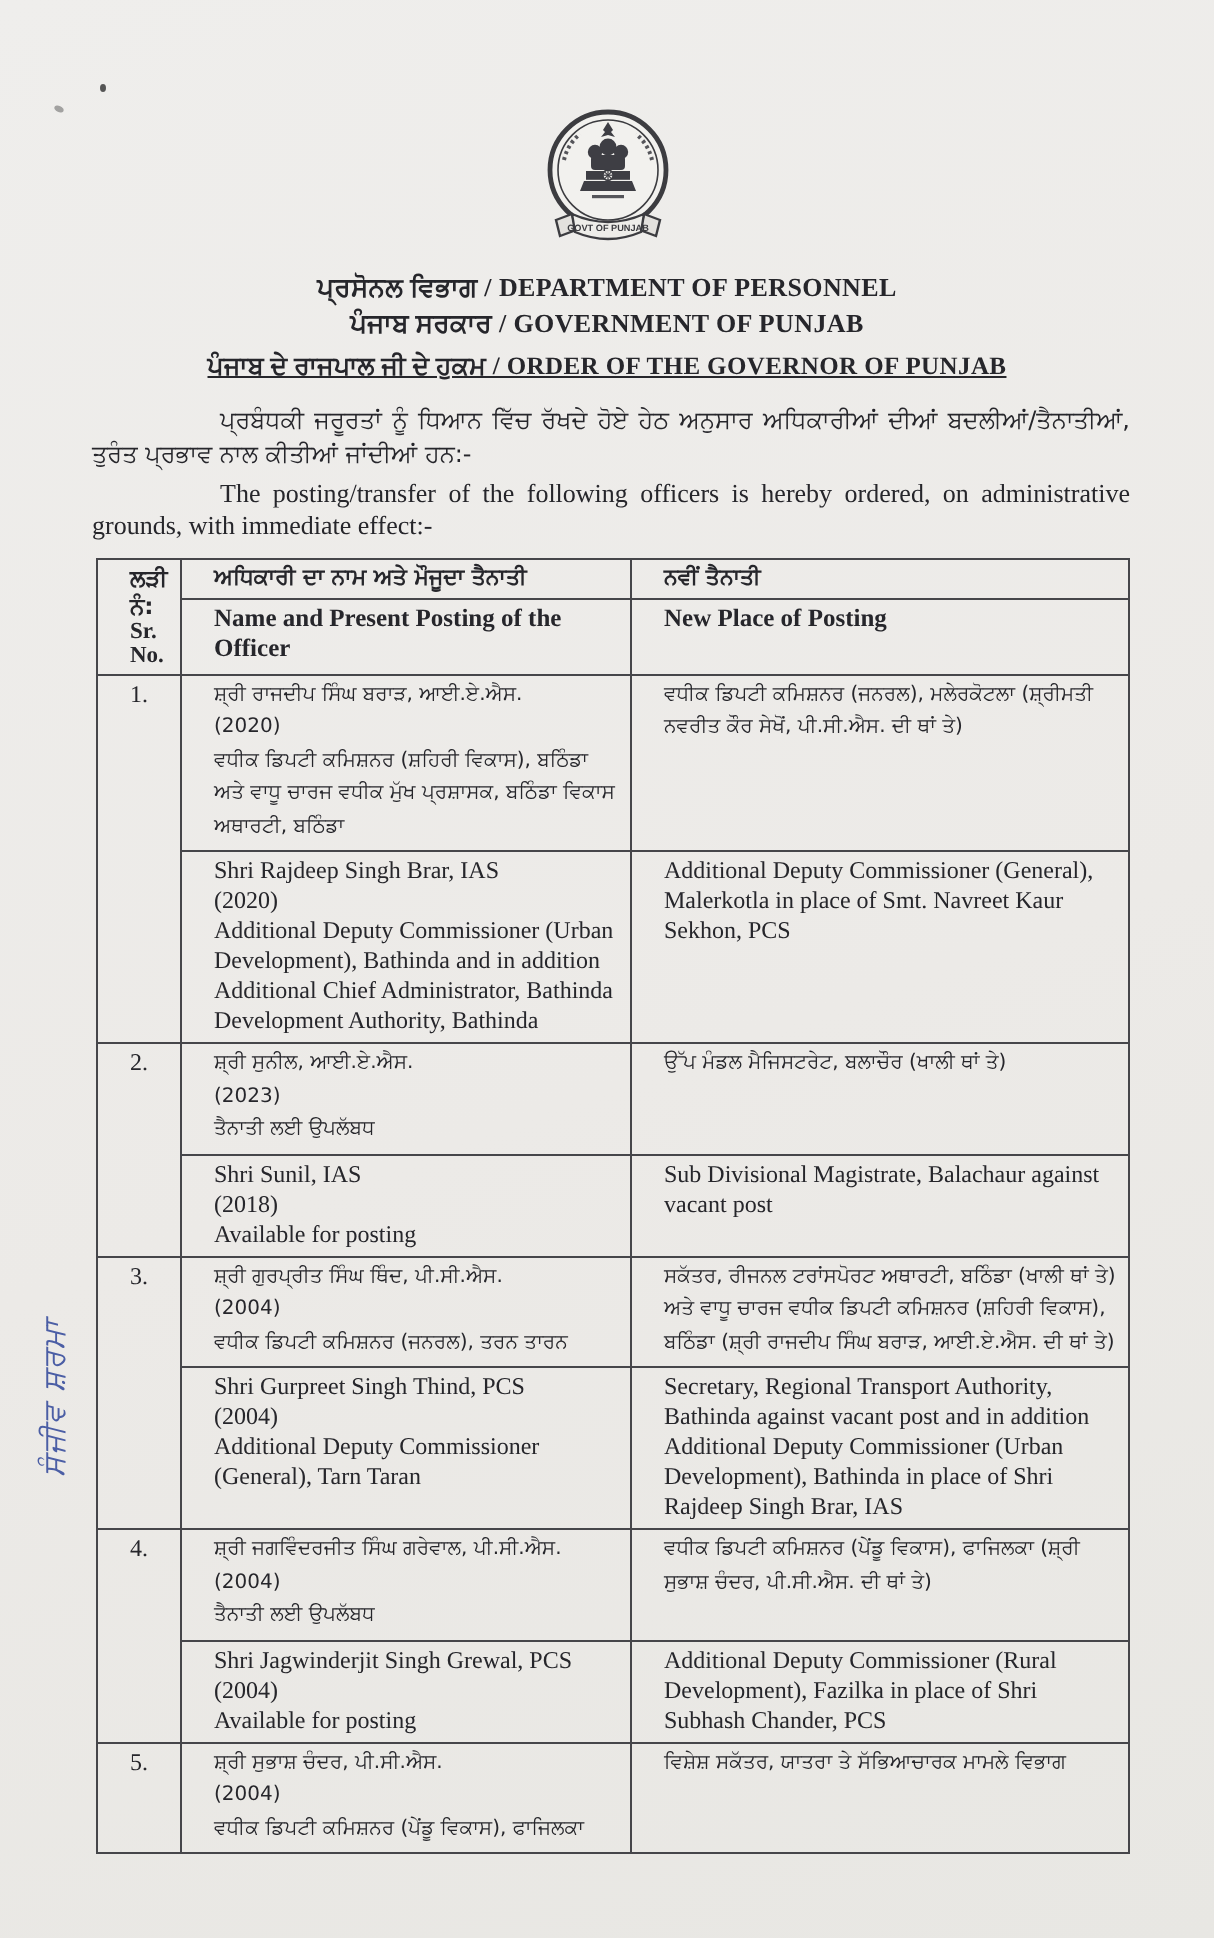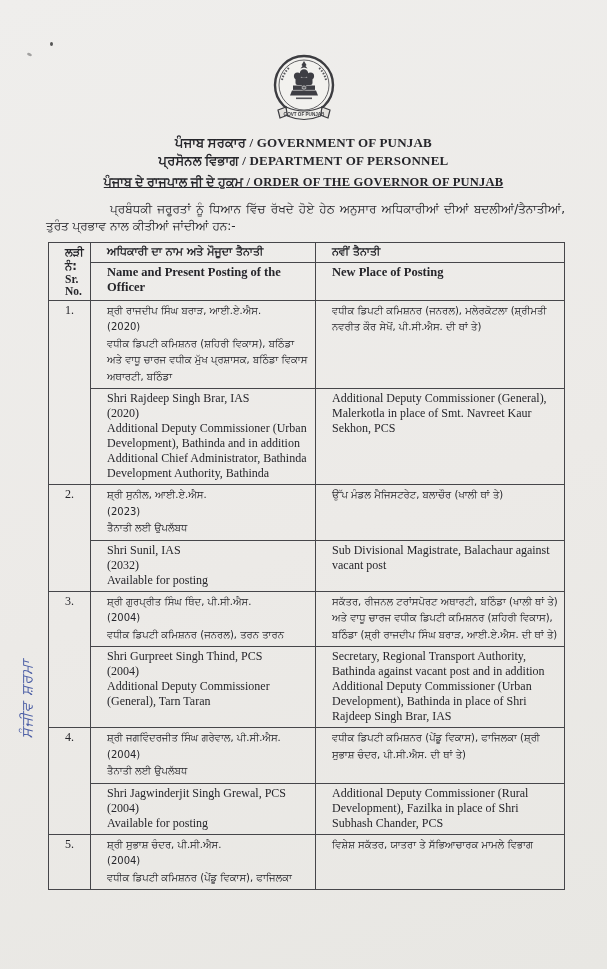--- a/index.html
+++ b/index.html
@@ -113,26 +113,27 @@
       <g>
         <path d="M12,58 l8,-3 l2,8 l-8,3 z" fill="#e3e1dd" stroke="#3c3c40" stroke-width="1.2"></path>
         <path d="M64,58 l-8,-3 l-2,8 l8,3 z" fill="#e3e1dd" stroke="#3c3c40" stroke-width="1.2"></path>
         <path d="M20,55 q18,8 36,0 l-1.5,9 q-16.5,7 -33,0 z" fill="#eeede9" stroke="#3c3c40" stroke-width="1.2"></path>
         <text x="38" y="63.5" text-anchor="middle" font-family="Liberation Sans, sans-serif" font-size="4.6" font-weight="bold" fill="#3c3c40">GOVT OF PUNJAB</text>
       </g>
     </svg>
   </div>
 
   <div class="hdr">
+    <div class="hdr-line">ਪ੍ਰਸੋਨਲ ਵਿਭਾਗ / DEPARTMENT OF PERSONNEL</div>
     <div class="hdr-line">ਪੰਜਾਬ ਸਰਕਾਰ / GOVERNMENT OF PUNJAB</div>
-    <div class="hdr-line">ਪ੍ਰਸੋਨਲ ਵਿਭਾਗ / DEPARTMENT OF PERSONNEL</div>
     <div class="hdr-line order-line">ਪੰਜਾਬ ਦੇ ਰਾਜਪਾਲ ਜੀ ਦੇ ਹੁਕਮ / ORDER OF THE GOVERNOR OF PUNJAB</div>
   </div>
 
   <p class="intro pa">ਪ੍ਰਬੰਧਕੀ ਜਰੂਰਤਾਂ ਨੂੰ ਧਿਆਨ ਵਿੱਚ ਰੱਖਦੇ ਹੋਏ ਹੇਠ ਅਨੁਸਾਰ ਅਧਿਕਾਰੀਆਂ ਦੀਆਂ ਬਦਲੀਆਂ/ਤੈਨਾਤੀਆਂ, ਤੁਰੰਤ ਪ੍ਰਭਾਵ ਨਾਲ ਕੀਤੀਆਂ ਜਾਂਦੀਆਂ ਹਨ:-</p>
+  <p class="intro en">The posting/transfer of the following officers is hereby ordered, on administrative grounds, with immediate effect:-</p>
 
   <table class="order-table">
     <colgroup>
         <col class="c-sr">
         <col class="c-name">
         <col class="c-new">
       </colgroup>
     <tbody>
 
       <tr>
@@ -164,21 +165,21 @@
 
       <tr>
         <td rowspan="2" class="sr-cell">2.</td>
         <td class="pa-cell">ਸ਼੍ਰੀ ਸੁਨੀਲ, ਆਈ.ਏ.ਐਸ.
 (2023)
 ਤੈਨਾਤੀ ਲਈ ਉਪਲੱਬਧ</td>
         <td class="pa-cell">ਉੱਪ ਮੰਡਲ ਮੈਜਿਸਟਰੇਟ, ਬਲਾਚੌਰ (ਖਾਲੀ ਥਾਂ ਤੇ)</td>
       </tr>
       <tr>
         <td class="en-cell">Shri Sunil, IAS
-(2032)
+(2018)
 Available for posting</td>
         <td class="en-cell">Sub Divisional Magistrate, Balachaur against vacant post</td>
       </tr>
 
       <tr>
         <td rowspan="2" class="sr-cell">3.</td>
         <td class="pa-cell">ਸ਼੍ਰੀ ਗੁਰਪ੍ਰੀਤ ਸਿੰਘ ਥਿੰਦ, ਪੀ.ਸੀ.ਐਸ.
 (2004)
 ਵਧੀਕ ਡਿਪਟੀ ਕਮਿਸ਼ਨਰ (ਜਨਰਲ), ਤਰਨ ਤਾਰਨ</td>
         <td class="pa-cell">ਸਕੱਤਰ, ਰੀਜਨਲ ਟਰਾਂਸਪੋਰਟ ਅਥਾਰਟੀ, ਬਠਿੰਡਾ (ਖਾਲੀ ਥਾਂ ਤੇ) ਅਤੇ ਵਾਧੂ ਚਾਰਜ ਵਧੀਕ ਡਿਪਟੀ ਕਮਿਸ਼ਨਰ (ਸ਼ਹਿਰੀ ਵਿਕਾਸ), ਬਠਿੰਡਾ (ਸ਼੍ਰੀ ਰਾਜਦੀਪ ਸਿੰਘ ਬਰਾੜ, ਆਈ.ਏ.ਐਸ. ਦੀ ਥਾਂ ਤੇ)</td>

